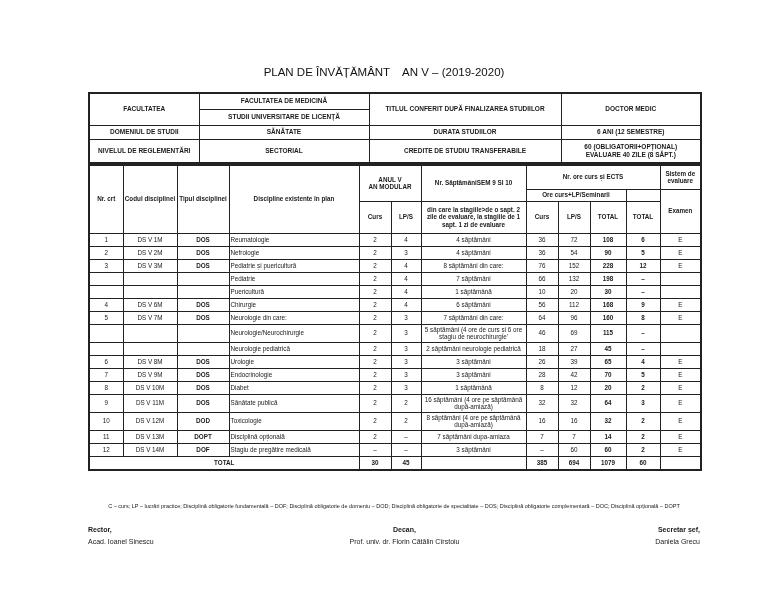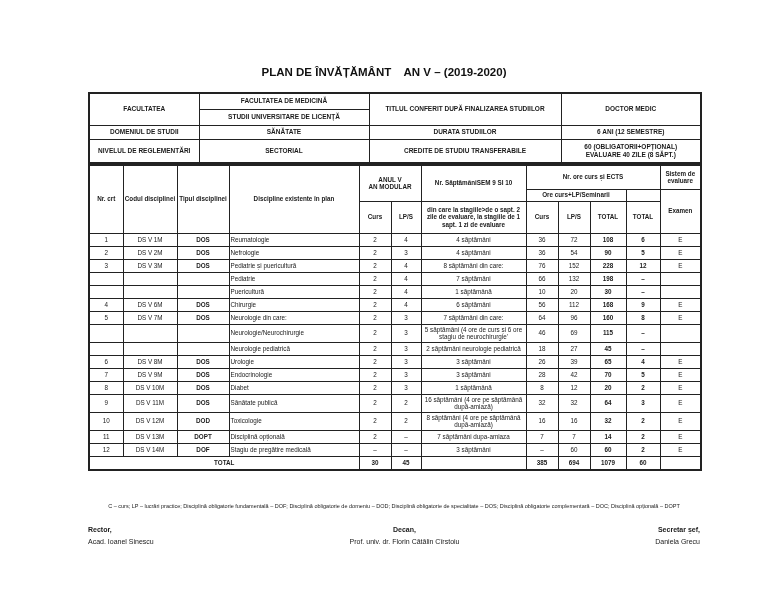--- a/index.html
+++ b/index.html
@@ -2,21 +2,21 @@
 <html><head>
 <meta charset="utf-8">
 <style>
   * { margin:0; padding:0; box-sizing:border-box; }
   html,body { width:768px; height:593px; background:#fff; overflow:hidden; }
   body { font-family:"Liberation Sans", sans-serif; color:#1a1a1a; }
   .page { width:768px; height:593px; position:relative; background:#ffffff; }
 
   .doc-title {
     position:absolute; top:66px; left:0; width:100%;
-    text-align:center; font-size:11.5px; font-weight:bold; white-space:pre;
+    text-align:center; font-size:11.5px; font-weight:normal; white-space:pre;
     color:#111;
   }
 
   table { border-collapse:collapse; table-layout:fixed; }
   td, th { border:1px solid #222; vertical-align:middle; text-align:center; overflow:hidden; }
 
   
   .info-table {
     position:absolute; top:92px; left:88px; width:612px;
     border:2px solid #222;

